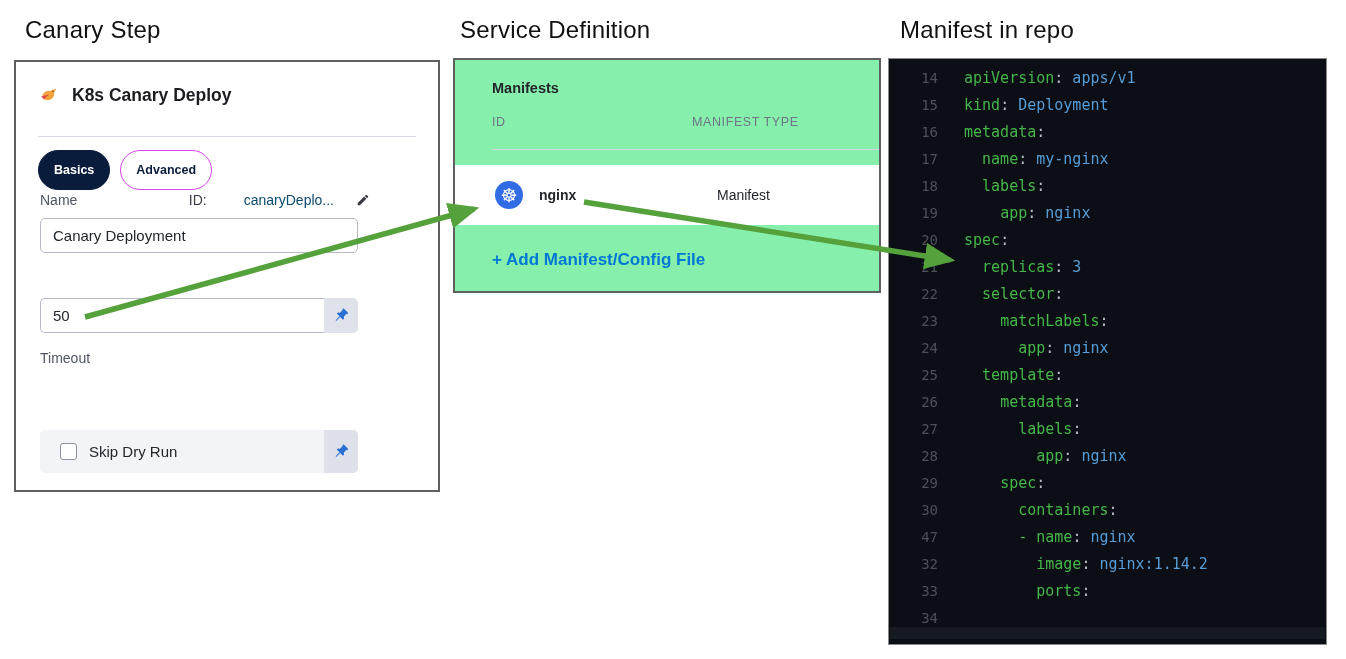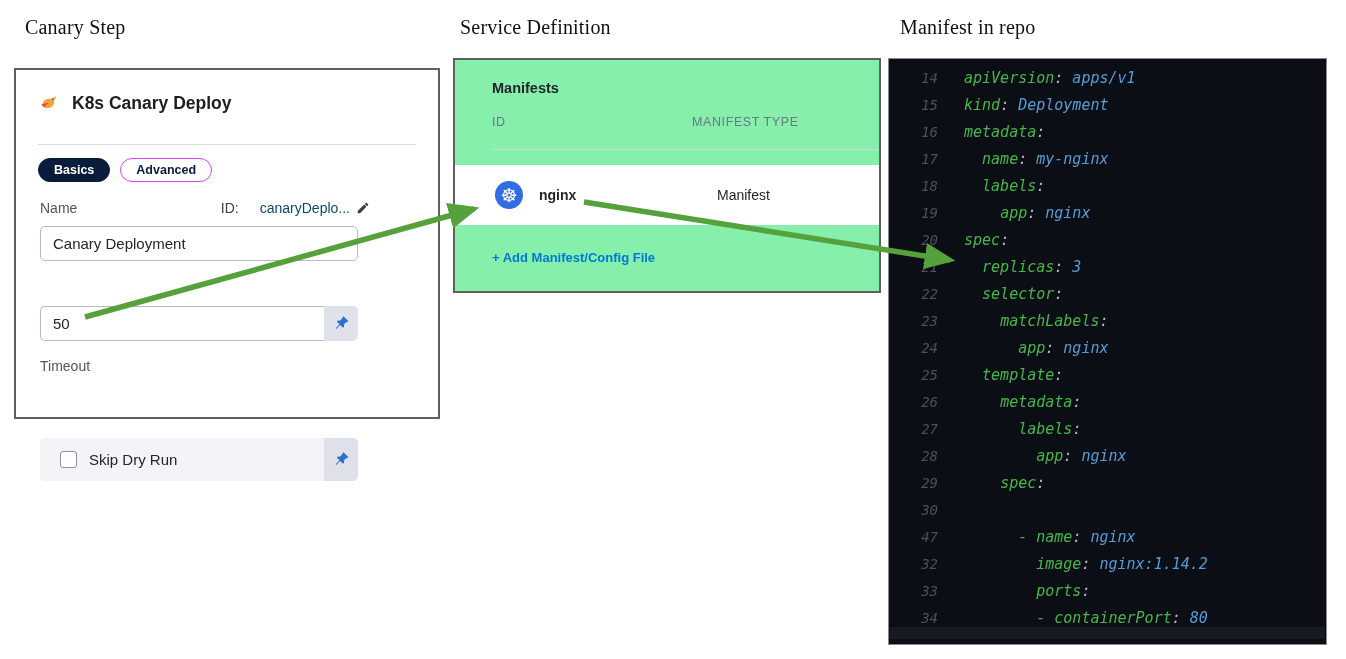--- a/index.html
+++ b/index.html
@@ -1,35 +1,35 @@
 <!DOCTYPE html>
 <html style="--navy: #0a1c3c; --link_blue: #1f7ae0; --accent_blue: #0278d5; --pin_blue: #2b6fd3; --k8s_blue: #326ce5; --arrow_green: #55a13c; --code_bg: #0b0e14; --code_key: #45b649; --code_value: #569cd6; --code_linenum: #4a5158; --bird_orange: #f2a33c; --bird_red: #e0484d;"><head>
 <meta charset="utf-8">
 <style>
   html,body{margin:0;padding:0;background:#ffffff;}
   body{font-family:"Liberation Sans", sans-serif; color:#1c1e21; width:1346px; height:659px; position:relative; overflow:hidden;}
   .canvas{position:absolute; inset:0; width:1346px; height:659px;}
 
-  .col-heading{position:absolute; top:16px; font-size:20px; color:#111111; letter-spacing:.2px;font-family:Liberation Serif, serif;}
+  .col-heading{position:absolute; top:16px; font-size:24px; color:#111111; letter-spacing:.2px;}
   #h-left{left:25px;} #h-mid{left:460px;} #h-right{left:900px;text-align:center;}
 
   
-  .panel-form{position:absolute; left:14px; top:68px; width:426px; height:351px; background:#ffffff; border:2px solid #5f6062; box-sizing:border-box;}
+  .panel-form{position:absolute; left:14px; top:60px; width:426px; height:432px; background:#ffffff; border:2px solid #5f6062; box-sizing:border-box;}
   .step-title-row{position:absolute; left:22px; top:22px; display:flex; align-items:center; gap:12px;}
   .step-title{font-size:17.5px; font-weight:bold; color:#1b1d21;}
   .title-divider{position:absolute; left:22px; right:22px; top:74px; border-top:1px solid #d9dbe5;}
 
   .tabs{position:absolute; left:22px; top:88px; display:flex; gap:10px;}
-  .pill{border-radius:999px; font-size:12.5px; font-weight:bold; padding:4px 15px; line-height:14px; cursor:default;}
+  .pill{border-radius:999px; font-size:12.5px; font-weight:bold; padding:12px 15px; line-height:14px; cursor:default;}
   .pill.active{background:var(--navy); color:#ffffff; border:1px solid var(--navy);}
   .pill.inactive{background:#ffffff; color:var(--navy); border:1px solid #d946ef;}
 
   .field-label{font-size:14px; color:#4f5563;}
   .name-row{position:absolute; left:24px; top:130px; width:330px; display:flex; align-items:center; justify-content:space-between;}
-  .id-group{display:flex; align-items:center; gap:6px; font-size:14px;}
+  .id-group{display:flex; align-items:center; gap:22px; font-size:14px;}
   .id-label{color:#3a3b46;}
   .id-link{color:#0c4a6e; cursor:pointer;margin-left:15px;}
   .pencil{width:14px; height:14px; display:inline-block;}
 
   .text-input{background:#fff; border:1px solid #b7b9c9; border-radius:5px; box-sizing:border-box; font-size:15px; color:#22272d; padding:0 12px; font-family:"Liberation Sans",sans-serif;}
   .name-input{position:absolute; left:24px; top:156px; width:318px; height:35px;}
 
   .instances-row{position:absolute; left:24px; top:208px; width:280px; display:flex; align-items:center; justify-content:space-between;margin-top:38px;}
   .unit-dd{display:flex; align-items:center; gap:8px; font-size:13.5px; color:#2e3036; cursor:pointer;}
   .caret-down{width:0; height:0; border-left:5px solid transparent; border-right:5px solid transparent; border-top:6px solid #24262b;}
@@ -53,25 +53,25 @@
   
   .panel-card{position:absolute; left:453px; top:58px; width:428px; height:235px; background:#86efac; border:2px solid #5f6062; box-sizing:border-box;}
   .card-title{position:absolute; left:37px; top:20px; font-size:14.5px; font-weight:bold; color:#22252b;}
   .col-head{position:absolute; top:55px; font-size:12.5px; color:#6d7586; letter-spacing:.6px;}
   .col-id{left:37px;} .col-type{left:237px;}
   .head-sep{position:absolute; left:37px; right:0; top:89px; border-top:1px solid #d4d6df;}
   .manifest-row{position:absolute; left:0; right:0; top:105px; height:60px; background:#ffffff; display:flex; align-items:center; cursor:pointer;}
   .k8s-badge{width:28px; height:28px; border-radius:50%; background:var(--k8s_blue); color:#fff; display:flex; align-items:center; justify-content:center; font-size:19px; margin-left:40px; line-height:1;}
   .row-id{margin-left:16px; font-size:14px; font-weight:bold; color:#22272d;}
   .row-type{position:absolute; left:262px; font-size:14px; color:#1f2228;}
-  .add-link{position:absolute; left:37px; top:190px; font-size:13px; font-weight:bold; color:#0278d5; cursor:pointer;}
+  .add-link{position:absolute; left:37px; top:190px; font-size:17px; font-weight:bold; color:#0278d5; cursor:pointer;}
 
   
   .panel-code{position:absolute; left:888px; top:58px; width:439px; height:587px; background:#0b0e14; border:1px solid #8a8a8a; box-sizing:border-box; overflow:hidden;}
-  .code-lines{padding-top:6px; font-family:"DejaVu Sans Mono", monospace; font-size:15px;font-style:italic;}
+  .code-lines{padding-top:6px; font-family:"DejaVu Sans Mono", monospace; font-size:15px;}
   .code-line{display:flex; height:27px; line-height:27px; white-space:pre;}
   .ln{width:49px; text-align:right; color:#4a5158; font-size:14px; flex:0 0 49px;}
   .lc{margin-left:26px;}
   .tok-key{color:var(--code_key);}
   .tok-colon{color:#b6bdc6;}
   .tok-value{color:var(--code_value);}
   .tok-dash{color:var(--code_key);}
   .code-scroll{position:absolute; left:1px; right:1px; bottom:5px; height:12px; background:#161b22;}
 
   
@@ -181,25 +181,25 @@
         <div class="code-line"><span class="ln">20</span><span class="lc"><span class="tok-indent"></span><span class="tok-key">spec</span><span class="tok-colon">:</span></span></div>
         <div class="code-line"><span class="ln">21</span><span class="lc"><span class="tok-indent">  </span><span class="tok-key">replicas</span><span class="tok-colon">:</span><span class="tok-value"> 3</span></span></div>
         <div class="code-line"><span class="ln">22</span><span class="lc"><span class="tok-indent">  </span><span class="tok-key">selector</span><span class="tok-colon">:</span></span></div>
         <div class="code-line"><span class="ln">23</span><span class="lc"><span class="tok-indent">    </span><span class="tok-key">matchLabels</span><span class="tok-colon">:</span></span></div>
         <div class="code-line"><span class="ln">24</span><span class="lc"><span class="tok-indent">      </span><span class="tok-key">app</span><span class="tok-colon">:</span><span class="tok-value"> nginx</span></span></div>
         <div class="code-line"><span class="ln">25</span><span class="lc"><span class="tok-indent">  </span><span class="tok-key">template</span><span class="tok-colon">:</span></span></div>
         <div class="code-line"><span class="ln">26</span><span class="lc"><span class="tok-indent">    </span><span class="tok-key">metadata</span><span class="tok-colon">:</span></span></div>
         <div class="code-line"><span class="ln">27</span><span class="lc"><span class="tok-indent">      </span><span class="tok-key">labels</span><span class="tok-colon">:</span></span></div>
         <div class="code-line"><span class="ln">28</span><span class="lc"><span class="tok-indent">        </span><span class="tok-key">app</span><span class="tok-colon">:</span><span class="tok-value"> nginx</span></span></div>
         <div class="code-line"><span class="ln">29</span><span class="lc"><span class="tok-indent">    </span><span class="tok-key">spec</span><span class="tok-colon">:</span></span></div>
-        <div class="code-line"><span class="ln">30</span></div>
+        <div class="code-line"><span class="ln">30</span><span class="lc"><span class="tok-indent">      </span><span class="tok-key">containers</span><span class="tok-colon">:</span></span></div>
         <div class="code-line"><span class="ln">47</span><span class="lc"><span class="tok-indent">      </span><span class="tok-dash">- </span><span class="tok-key">name</span><span class="tok-colon">:</span><span class="tok-value"> nginx</span></span></div>
         <div class="code-line"><span class="ln">32</span><span class="lc"><span class="tok-indent">        </span><span class="tok-key">image</span><span class="tok-colon">:</span><span class="tok-value"> nginx:1.14.2</span></span></div>
         <div class="code-line"><span class="ln">33</span><span class="lc"><span class="tok-indent">        </span><span class="tok-key">ports</span><span class="tok-colon">:</span></span></div>
-        <div class="code-line"><span class="ln">34</span><span class="lc"><span class="tok-indent">        </span><span class="tok-dash">- </span><span class="tok-key">containerPort</span><span class="tok-colon">:</span><span class="tok-value"> 80</span></span></div>
+        <div class="code-line"><span class="ln">34</span></div>
       </div>
     <div class="code-scroll"></div>
   </div>
 
   <svg class="overlay">
     <defs>
       <marker id="ah" markerWidth="5.6" markerHeight="4.8" refX="4.6" refY="2.4" orient="auto">
         <path d="M0,0 L5.6,2.4 L0,4.8 Z" fill="#55a13c"></path>
       </marker>
     </defs>

